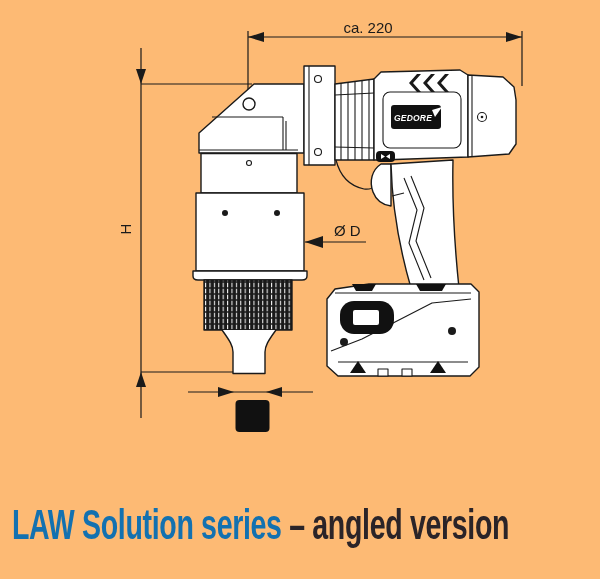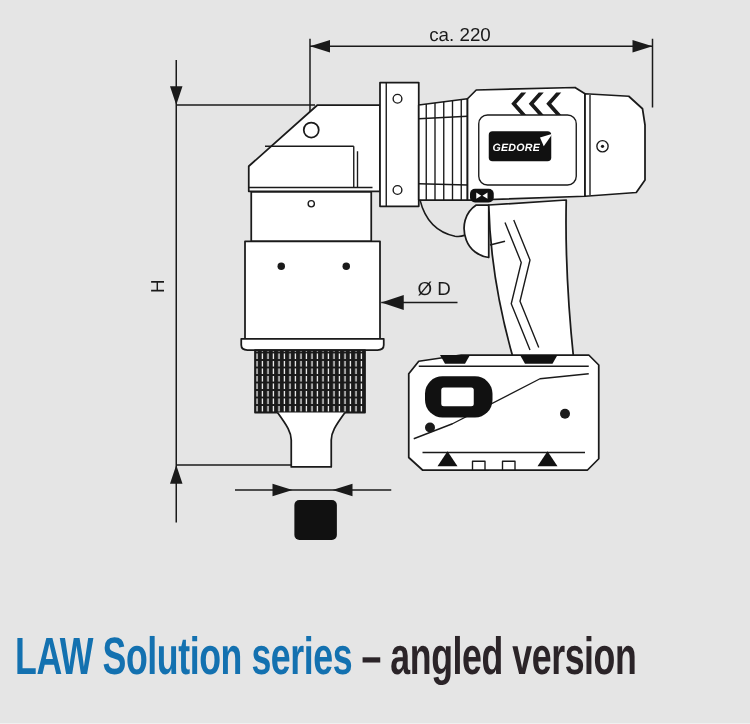--- a/index.html
+++ b/index.html
@@ -1,19 +1,19 @@
 <!DOCTYPE html>
 <html><head>
 <meta charset="utf-8">
 <style>
   html,body{margin:0;padding:0;background:#ffffff;}
   .stage{
     position:relative;
     width:600px;height:579px;
-    background:#e5e5e5;
+    background:#fdba74;
     overflow:hidden;
     font-family:"Liberation Sans", sans-serif;
   }
   .drawing{position:absolute;top:0;left:0;}
   .figure-title{
     position:absolute;
     left:12px;top:502px;
     white-space:nowrap;
     font-family:"Liberation Sans", sans-serif;
     font-weight:bold;

